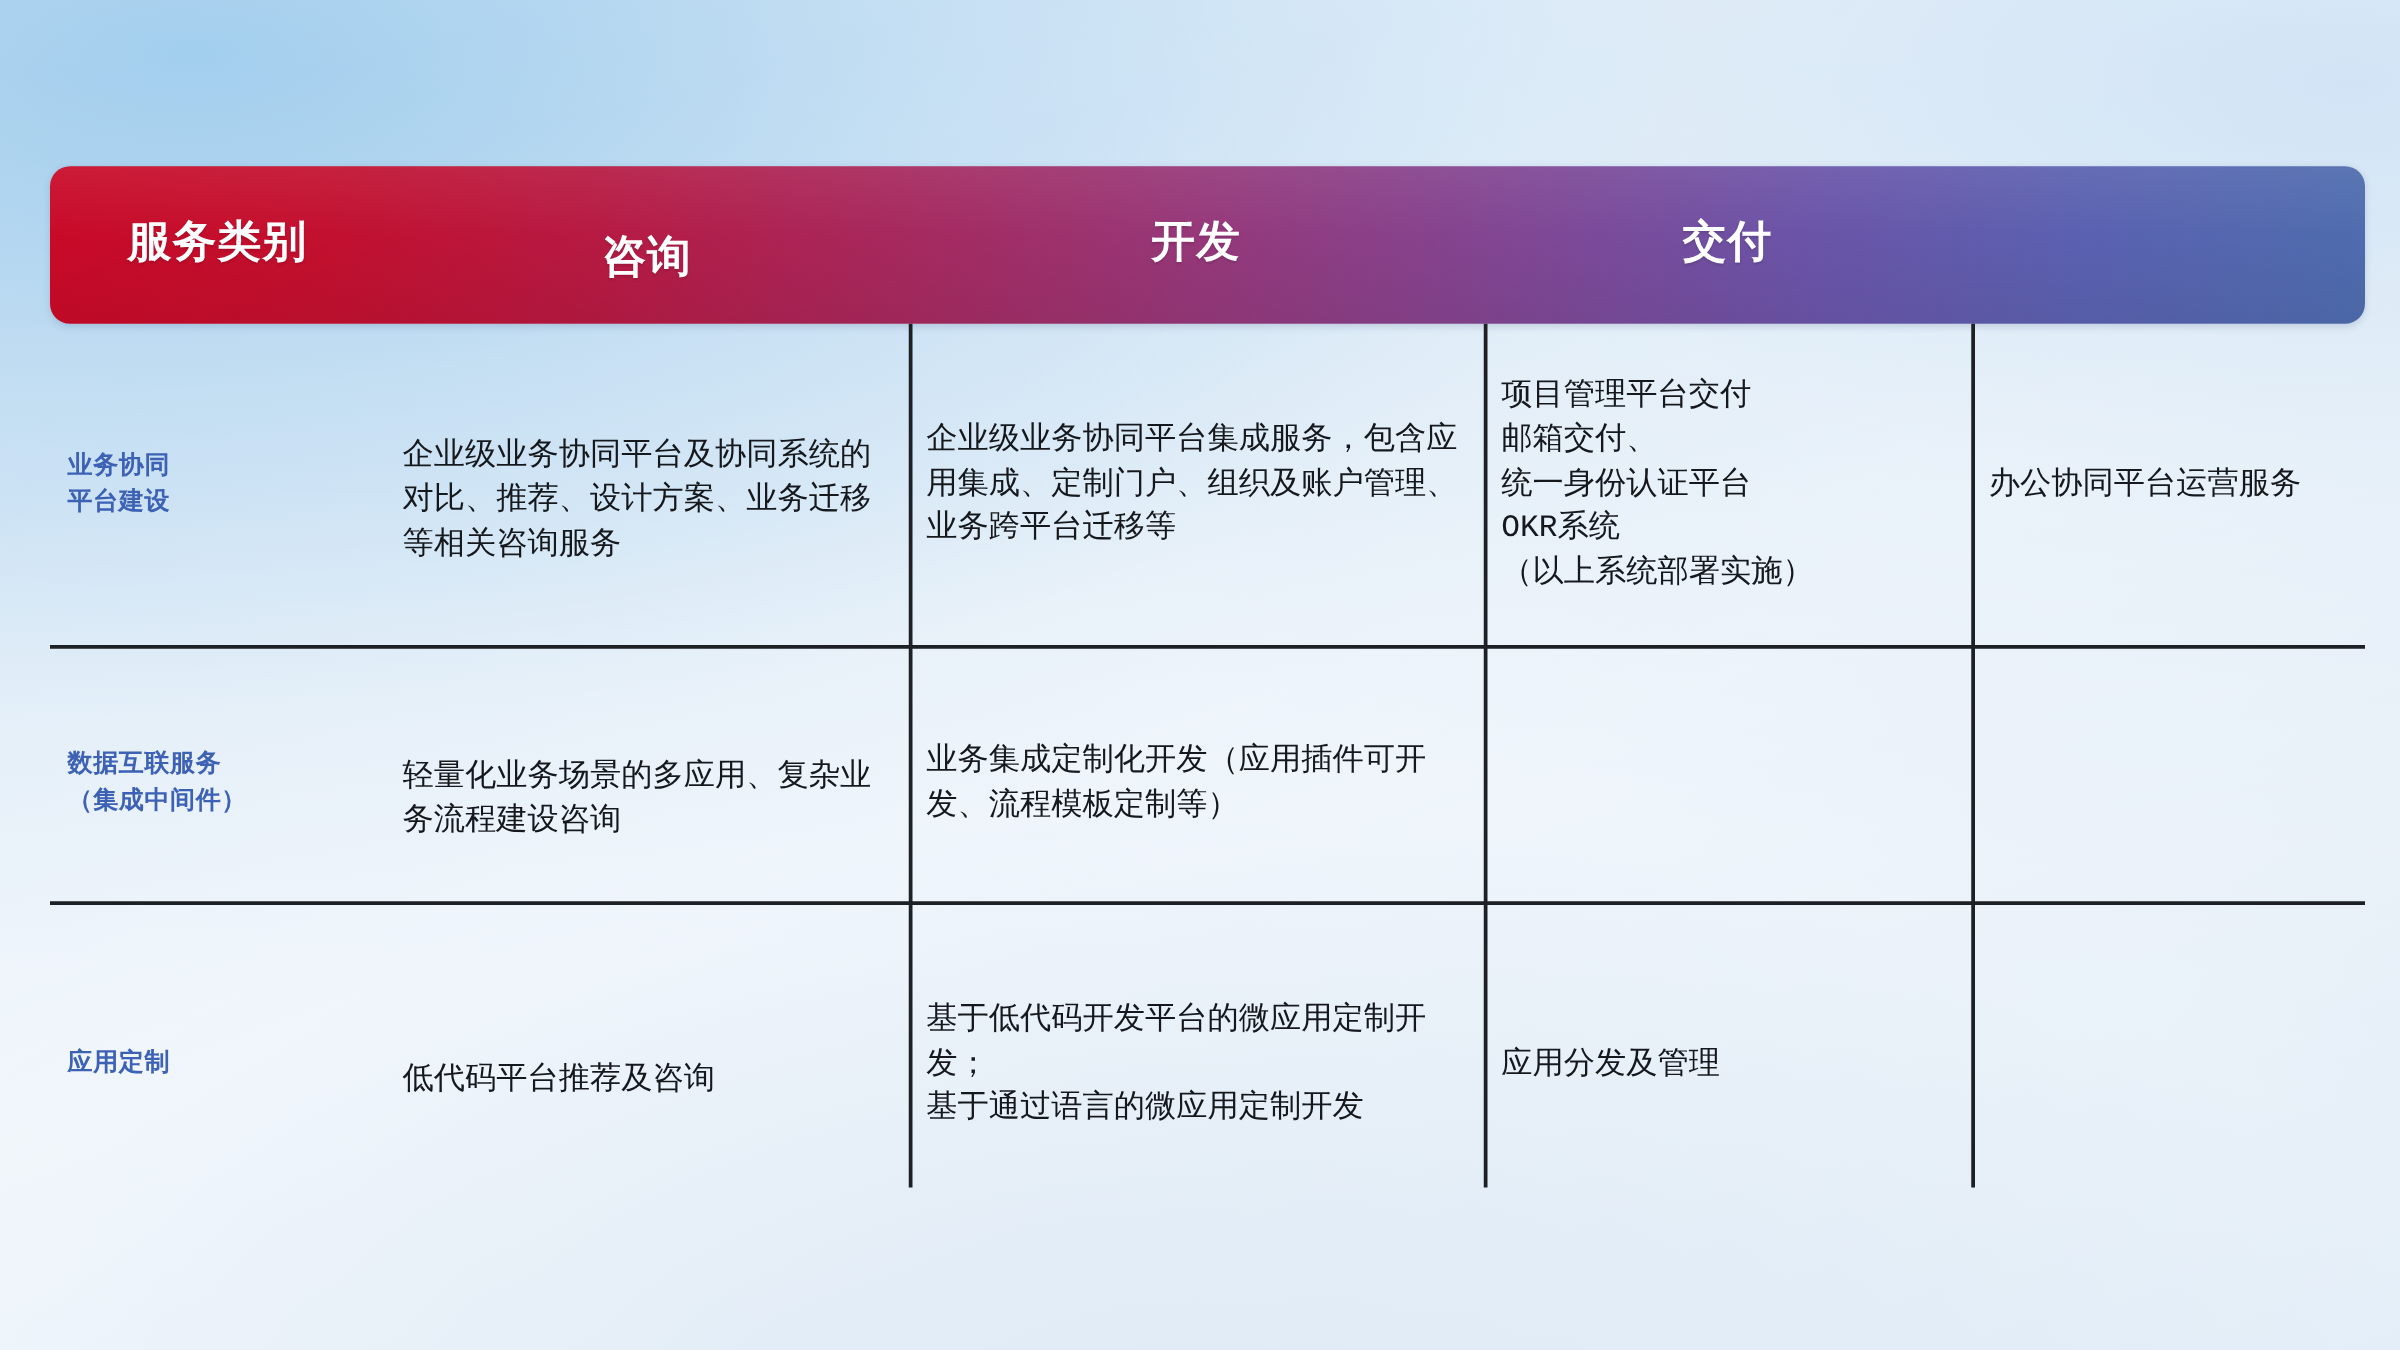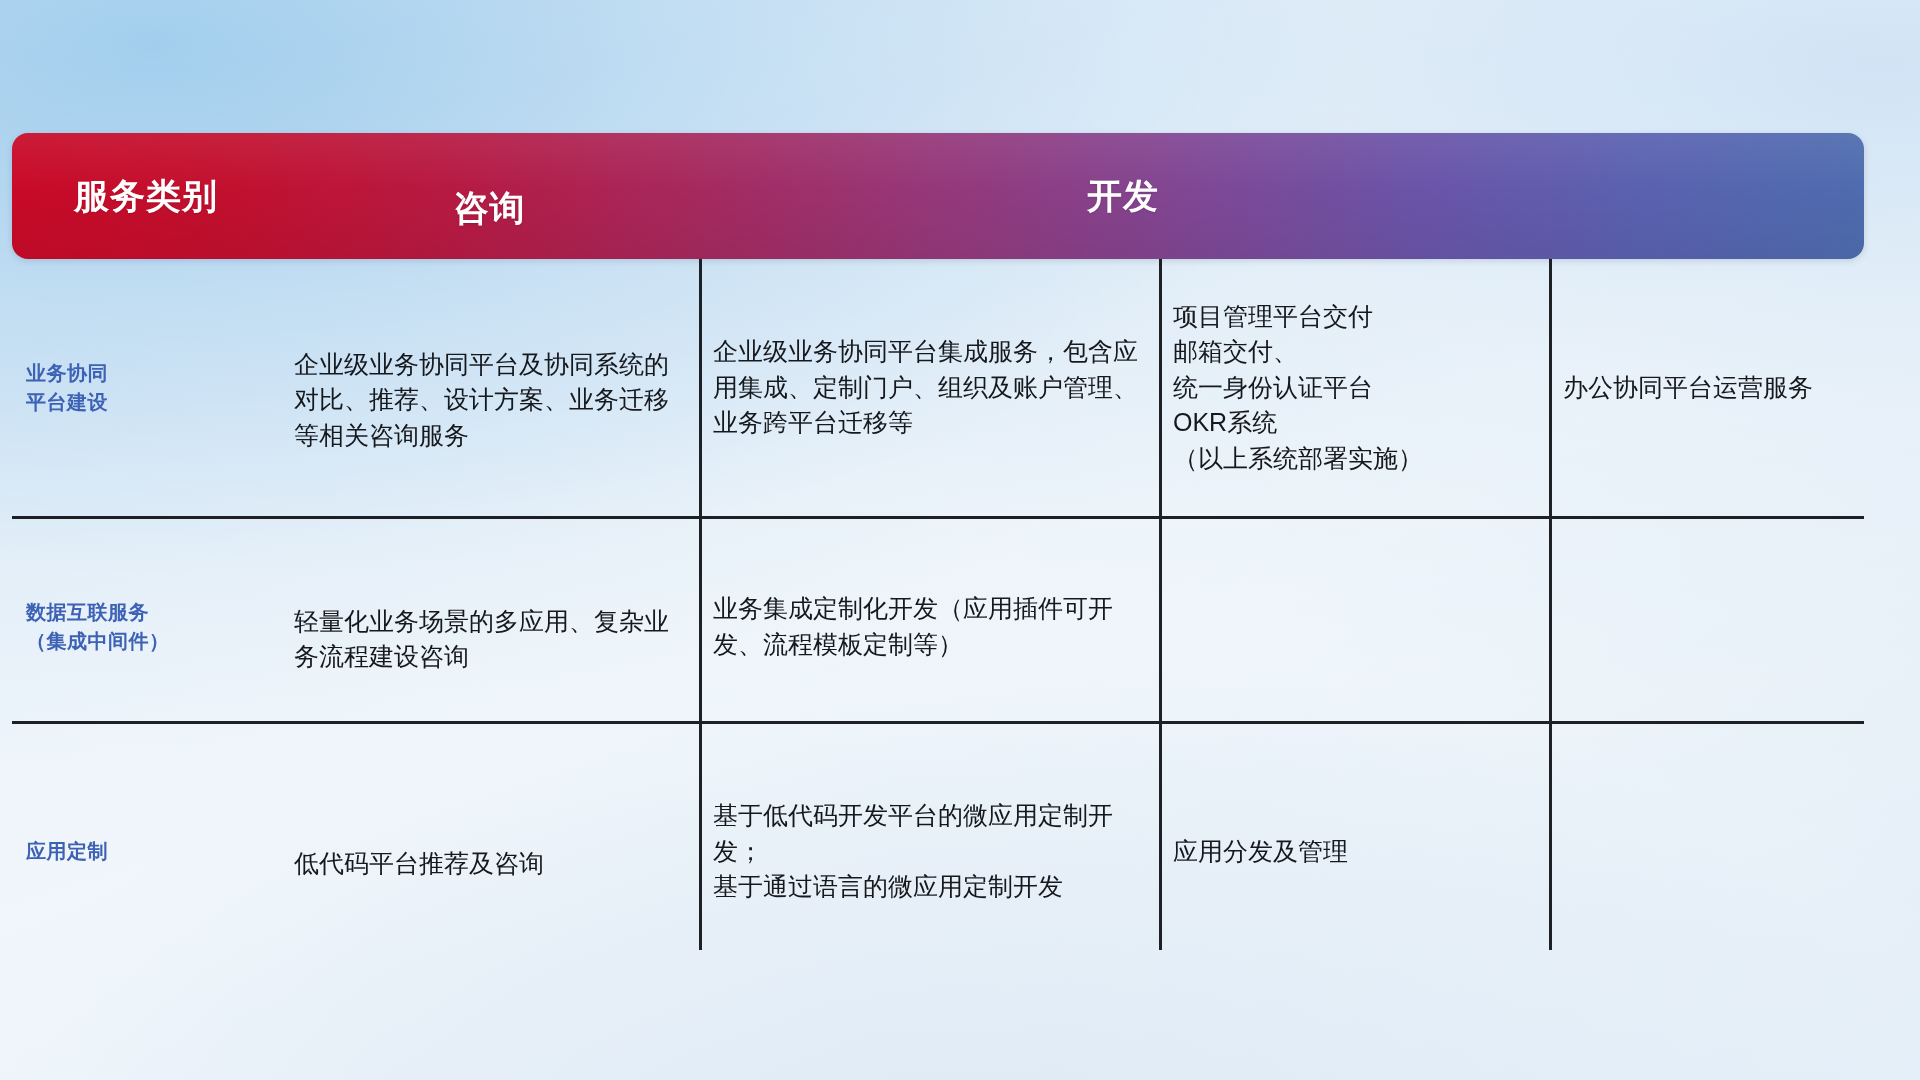--- a/index.html
+++ b/index.html
@@ -29,24 +29,25 @@
     content: "";
     position: absolute;
     left: 0; top: 0;
     width: 1920px; height: 430px;
     background: linear-gradient(180deg, rgba(255,255,255,0.10) 0%, rgba(255,255,255,0.0) 100%);
     pointer-events: none;
   }
 
   .table-wrap {
     position: absolute;
-    left: 12px;
+    left: 40px;
     top: 133px;
     width: 1852px;
     height: 817px;
+    font-family: Liberation Mono, monospace;
   }
 
   
   .thead {
     position: relative;
     height: 126px;
     border-radius: 16px;
     background: linear-gradient(90deg,
         #c80a28 0%,
         #c2102f 12%,
@@ -78,21 +79,21 @@
     font-weight: bold;
     text-align: center;
     letter-spacing: 1px;
     line-height: 1.1;
     text-shadow: 0 1px 2px rgba(0,0,0,0.13);
   }
 
   
   .c0 { width: 268px; }
   .c1 { width: 419px; margin-top: 25px; }
-  .c2 { width: 460px; text-align: right; }
+  .c2 { width: 460px; }
   .c3 { width: 390px; }
   .c4 { width: 315px; }
 
   
   .tbody {
     position: relative;
     height: 691px;
   }
 
   .trow {
@@ -151,20 +152,21 @@
 <body>
 
 <div id="stage">
 
   <div class="table-wrap">
 
     <div class="thead">
       <div class="th c0">服务类别</div>
       <div class="th c1">咨询</div>
       <div class="th c2">开发</div>
+      <div class="th c3">交付</div>
     </div>
 
     <div class="tbody">
 
       <div class="col-sep cs1"></div>
       <div class="col-sep cs2"></div>
       <div class="col-sep cs3"></div>
 
       <div class="row-sep sep1"></div>
       <div class="row-sep sep2"></div>

